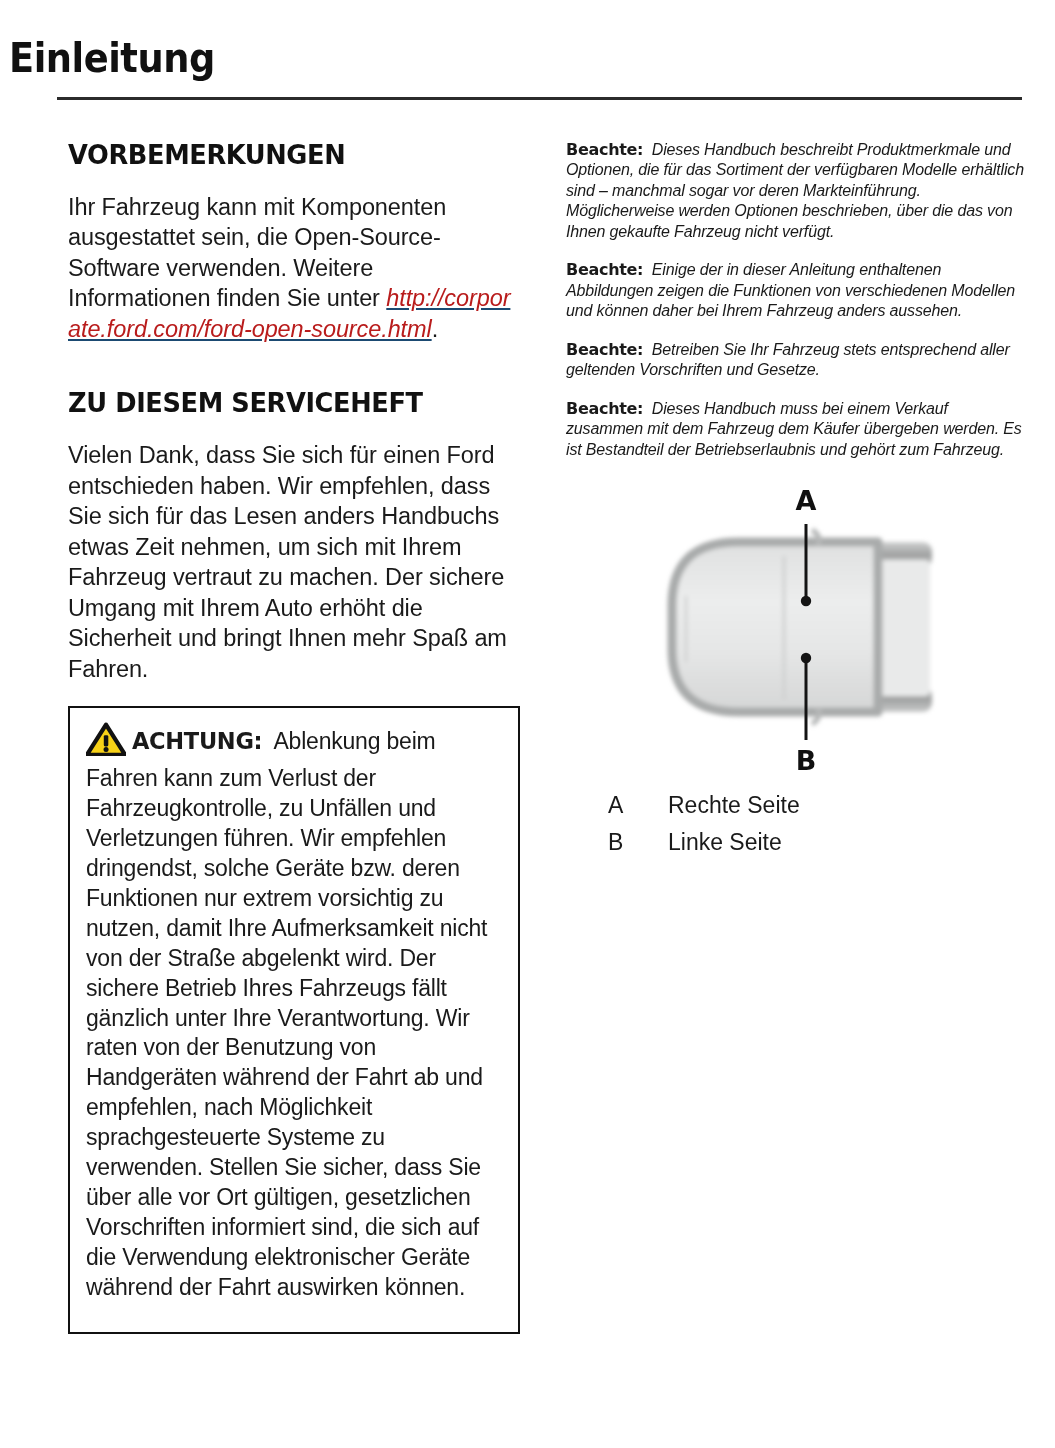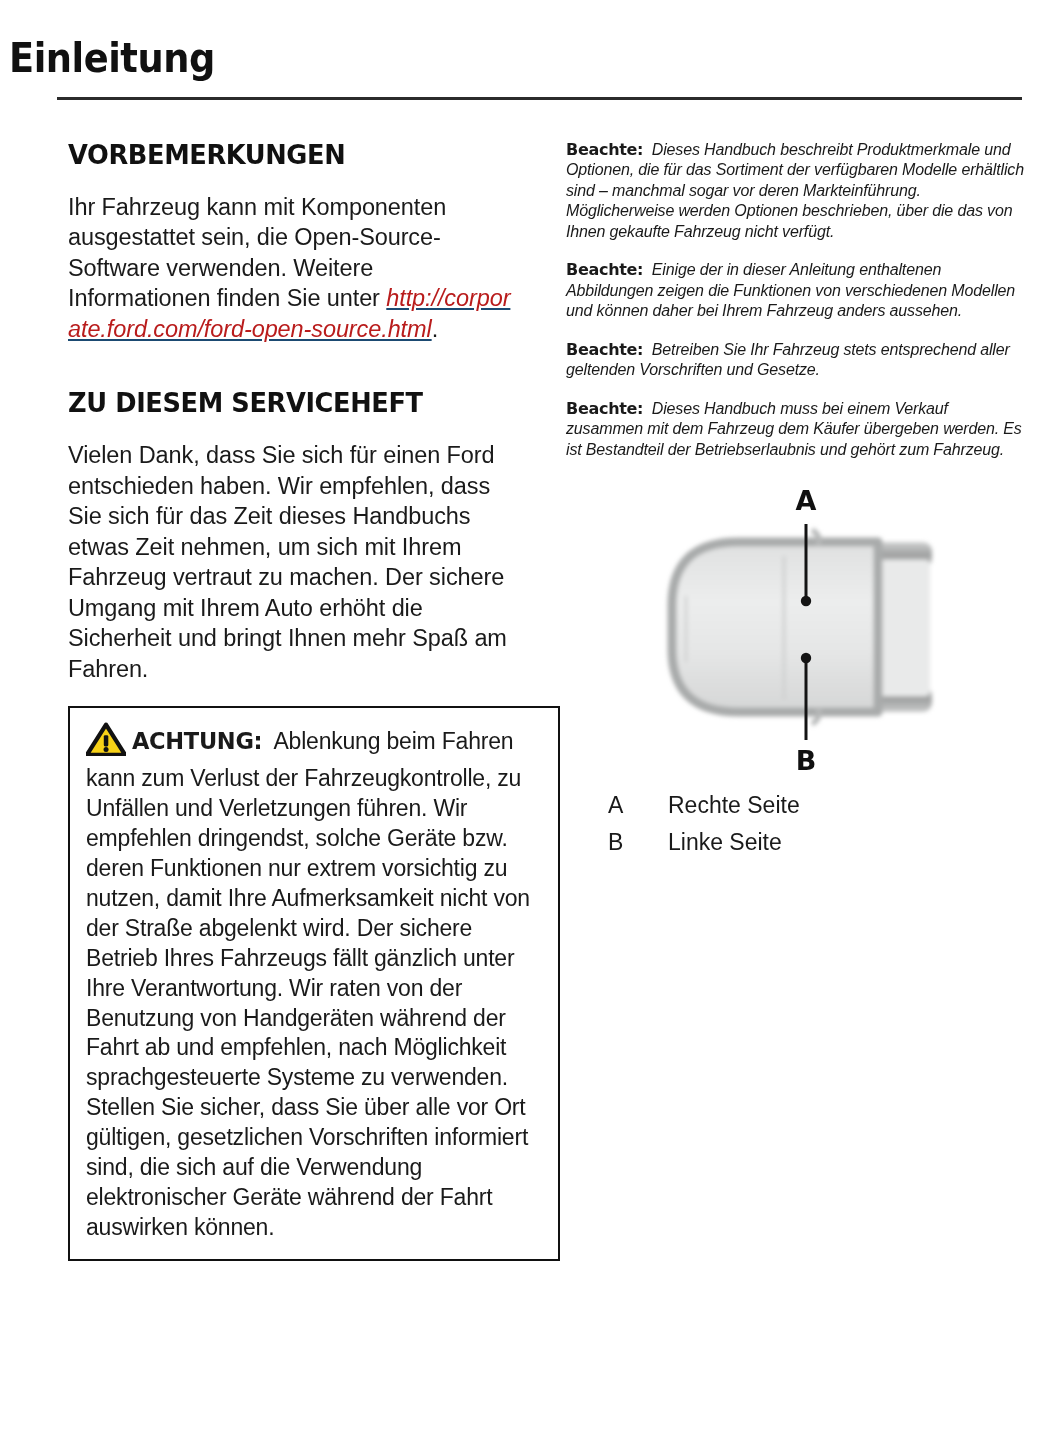--- a/index.html
+++ b/index.html
@@ -83,24 +83,24 @@
     color: #b91c1c;
     font-style: italic;
     text-decoration: underline;
     text-decoration-color: #1b4a72;
     word-break: break-all;
   }
 
   
   .warning-box {
     border: 2px solid #111111;
-    padding: 14px 16px 16px 16px;
+    padding: 14px 16px 30px 16px;
     margin-top: 22px;
     box-sizing: border-box;
-    width: 492px;
+    width: 452px;
   }
   .warning-box p {
     margin: 0;
     font-size: 23px;
     line-height: 1.30;
     letter-spacing: -0.2px;
     text-indent: 0;
   }
   .warn-icon {
     display: inline-block;
@@ -180,21 +180,21 @@
   <div class="header-rule"></div>
 
   <div class="col col-left">
 
     <h2 class="section-heading">VORBEMERKUNGEN</h2>
 
     <p class="body-text"><span>Ihr Fahrzeug kann mit Komponenten ausgestattet sein, die Open-Source-Software verwenden. Weitere Informationen finden Sie unter </span><span class="ext-link">http://corporate.ford.com/ford-open-source.html</span><span>.</span></p>
 
     <h2 class="section-heading spaced-above">ZU DIESEM SERVICEHEFT</h2>
 
-    <p class="body-text">Vielen Dank, dass Sie sich für einen Ford entschieden haben.  Wir empfehlen, dass Sie sich für das Zeit dieses Handbuchs etwas Zeit nehmen, um sich mit Ihrem Fahrzeug vertraut zu machen.  Der sichere Umgang mit Ihrem Auto erhöht die Sicherheit und bringt Ihnen mehr Spaß am Fahren.</p>
+    <p class="body-text">Vielen Dank, dass Sie sich für einen Ford entschieden haben.  Wir empfehlen, dass Sie sich für das Lesen anders Handbuchs etwas Zeit nehmen, um sich mit Ihrem Fahrzeug vertraut zu machen.  Der sichere Umgang mit Ihrem Auto erhöht die Sicherheit und bringt Ihnen mehr Spaß am Fahren.</p>
 
     <div class="warning-box">
       <p><span class="warn-icon"><svg width="40" height="34" viewBox="0 0 40 34" xmlns="http://www.w3.org/2000/svg">
               <path d="M20 2.6 L38.2 31.4 Q39.2 32.9 37.5 32.9 L2.5 32.9 Q0.8 32.9 1.8 31.4 Z" fill="#f7d117" stroke="#111111" stroke-width="4.2" stroke-linejoin="round"></path>
               <rect x="17.8" y="13.2" width="4.5" height="11.2" rx="1.4" fill="#111111"></rect>
               <circle cx="20.05" cy="27.6" r="2.5" fill="#111111"></circle>
             </svg></span><span class="warn-label">ACHTUNG:</span>&nbsp; <span>Ablenkung beim Fahren kann zum Verlust der Fahrzeugkontrolle, zu Unfällen und Verletzungen führen. Wir empfehlen dringendst, solche Geräte bzw. deren Funktionen nur extrem vorsichtig zu nutzen, damit Ihre Aufmerksamkeit nicht von der Straße abgelenkt wird. Der sichere Betrieb Ihres Fahrzeugs fällt gänzlich unter Ihre Verantwortung. Wir raten von der Benutzung von Handgeräten während der Fahrt ab und empfehlen, nach Möglichkeit sprachgesteuerte Systeme zu verwenden. Stellen Sie sicher, dass Sie über alle vor Ort gültigen, gesetzlichen Vorschriften informiert sind, die sich auf die Verwendung elektronischer Geräte während der Fahrt auswirken können.</span></p>
     </div>
 
   </div>

